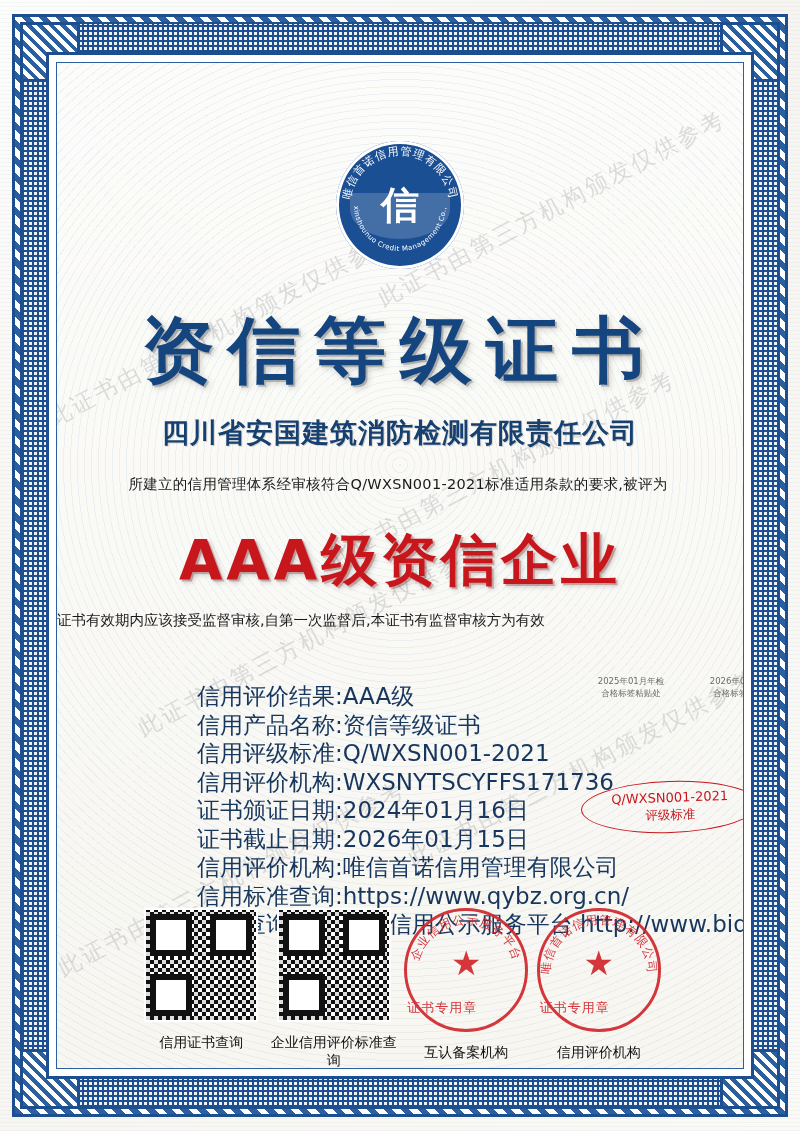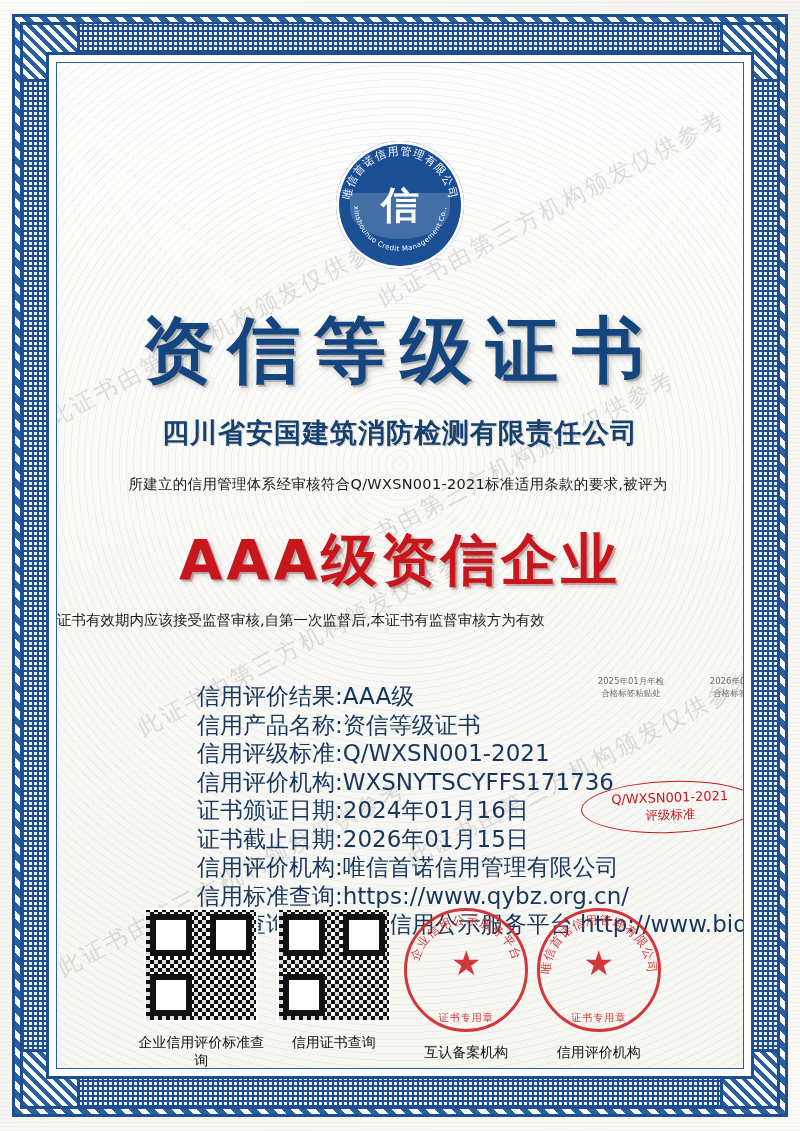--- a/index.html
+++ b/index.html
@@ -222,22 +222,22 @@
     border:3px solid #d0262c;
     position:relative;
     color:#d0262c;
     opacity:.92;
   }
   .seal .star{
     position:absolute;left:50%;top:44%;transform:translate(-50%,-50%);
     font-size:34px;color:#d0262c;line-height:1;
   }
   .seal .sub{
-    position:absolute;left:0;right:0;bottom:4px;
-    text-align:center;font-size:10px;letter-spacing:1px;
+    position:absolute;left:0;right:0;bottom:12px;
+    text-align:left;font-size:13px;letter-spacing:1px;
     font-family:"DejaVu Sans", sans-serif;
   }
   .seal .ring{
     position:absolute;left:0;top:0;width:100%;height:100%;
   }
   .blabel{
     margin-top:12px;font-size:14px;color:#111;
     font-family:"DejaVu Sans", sans-serif;
   }
 </style>
@@ -317,28 +317,28 @@
       <div>Q/WXSN001-2021</div>
       <div class="l2">评级标准</div>
     </div>
 
     <div class="bottom">
 
       <div class="bcell">
         <div class="qr">
             <div class="qr-eye3"></div>
           </div>
-        <div class="blabel">企业信用评价标准查询</div>
+        <div class="blabel">信用证书查询</div>
       </div>
 
       <div class="bcell">
         <div class="qr">
             <div class="qr-eye3"></div>
           </div>
-        <div class="blabel">信用证书查询</div>
+        <div class="blabel">企业信用评价标准查询</div>
       </div>
 
       <div class="bcell">
         <div class="seal">
           <svg class="ring" viewBox="0 0 118 118">
             <defs>
                 <path id="sealTop1" d="M 10,62 A 49,49 0 0 1 108,62"></path>
               </defs>
             <text fill="#d0262c" font-size="12" font-family="DejaVu Sans, sans-serif" letter-spacing="1">
               <textPath href="#sealTop1" startOffset="50%" text-anchor="middle" id="sealRing1">企业信用公示服务平台</textPath>

